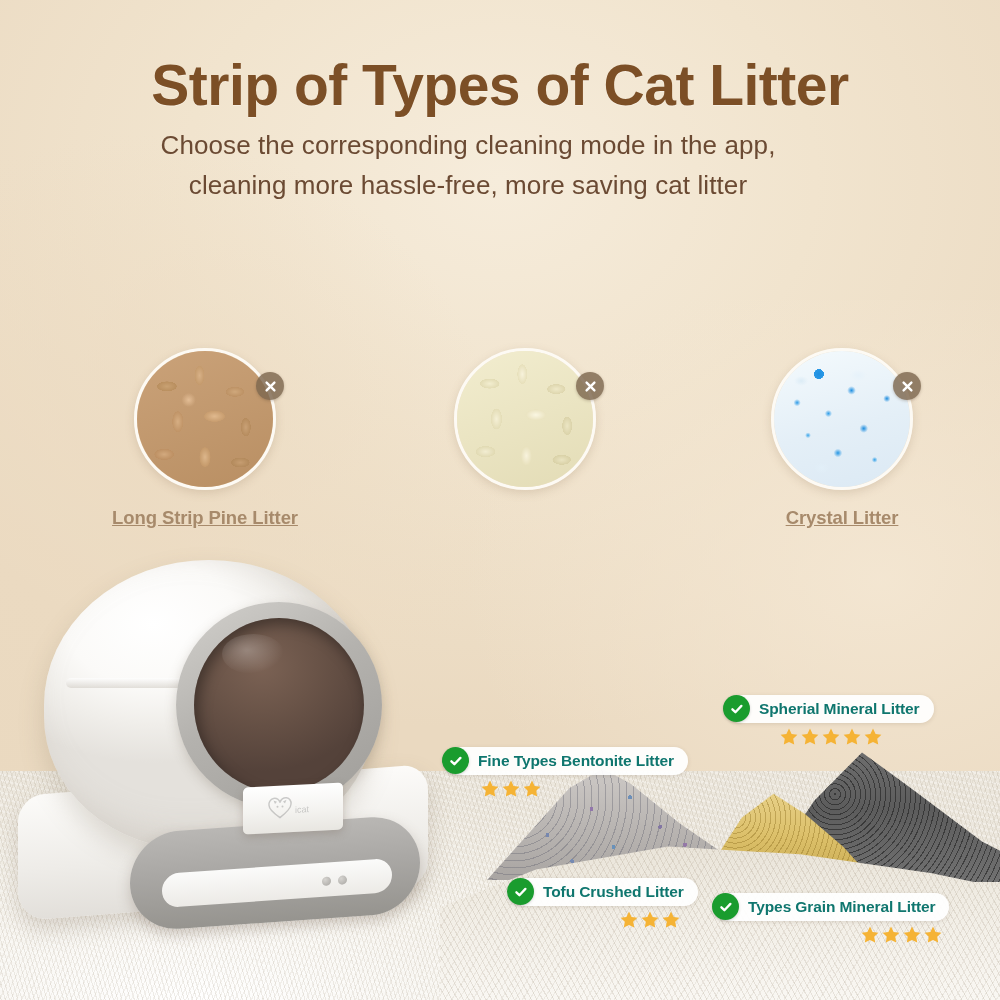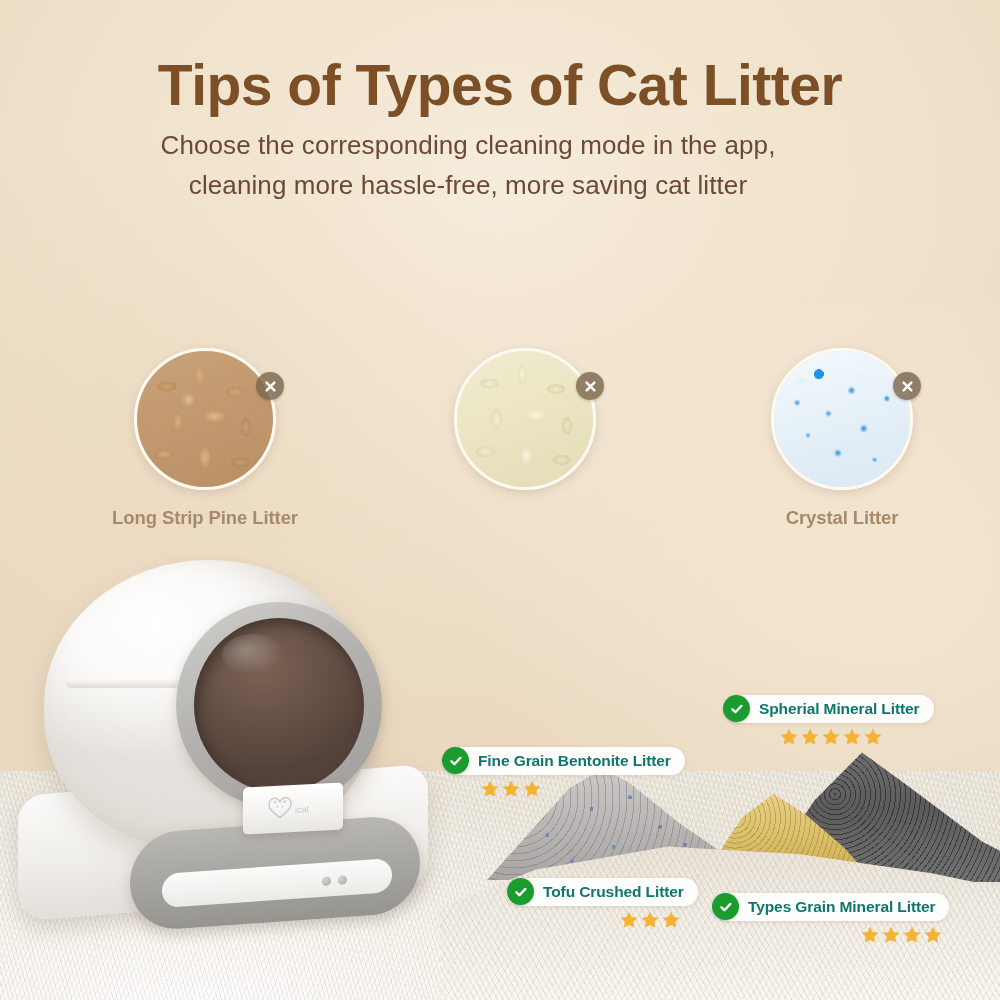--- a/index.html
+++ b/index.html
@@ -172,20 +172,21 @@
     box-shadow: 0 1px 3px rgba(90,70,50,.3);
   }
   .x-badge svg { display: block; }
 
   .circle-label {
     margin-top: 17px;
     font-size: 18.5px;
     font-weight: 700;
     color: #a78a6b;
     letter-spacing: -.1px;
+    text-decoration: underline;
   }
 
   
   .scene {
     position: absolute;
     left: 0; bottom: 0;
     width: 1000px; height: 470px;
   }
 
   
@@ -399,21 +400,21 @@
   .rec.r3 { left: 716px; top: 893px; }
 </style>
 </head>
 <body>
 
 <div id="stage">
 
   <div class="bg-warm-left"></div>
   <div class="bg-warm-right"></div>
 
-  <div class="headline">Tips of Types of Cat Litter</div>
+  <div class="headline">Strip of Types of Cat Litter</div>
   <div class="subline l1">Choose the corresponding cleaning mode in the app,</div>
   <div class="subline l2">cleaning more hassle-free, more saving cat litter</div>
 
 
   <div class="circle-row">
 
     <div class="circle-item c0">
       <div class="circle-wrap">
         <div class="circle-photo">
           <div class="tex-pine"></div>
@@ -530,21 +531,21 @@
     </div>
   </div>
 
   <div class="rec r1">
     <div class="rec-pill">
       <span class="check-badge">
         <svg width="16" height="16" viewBox="0 0 16 16" aria-hidden="true">
           <path d="M3.4 8.3 L6.4 11.2 L12.4 4.9" fill="none" stroke="#ffffff" stroke-width="2.3" stroke-linecap="round" stroke-linejoin="round"></path>
         </svg>
       </span>
-      <span class="rec-label">Fine Grain Bentonite Litter</span>
+      <span class="rec-label">Fine Types Bentonite Litter</span>
     </div>
     <div class="stars indent-1">
       <svg width="20" height="20" viewBox="0 0 20 20">
           <path d="M10 1.6l2.6 5.3 5.8.85-4.2 4.1 1 5.75L10 14.9l-5.2 2.7 1-5.75-4.2-4.1 5.8-.85z" fill="#f5b335"></path>
         </svg>
       <svg width="20" height="20" viewBox="0 0 20 20">
           <path d="M10 1.6l2.6 5.3 5.8.85-4.2 4.1 1 5.75L10 14.9l-5.2 2.7 1-5.75-4.2-4.1 5.8-.85z" fill="#f5b335"></path>
         </svg>
       <svg width="20" height="20" viewBox="0 0 20 20">
           <path d="M10 1.6l2.6 5.3 5.8.85-4.2 4.1 1 5.75L10 14.9l-5.2 2.7 1-5.75-4.2-4.1 5.8-.85z" fill="#f5b335"></path>

